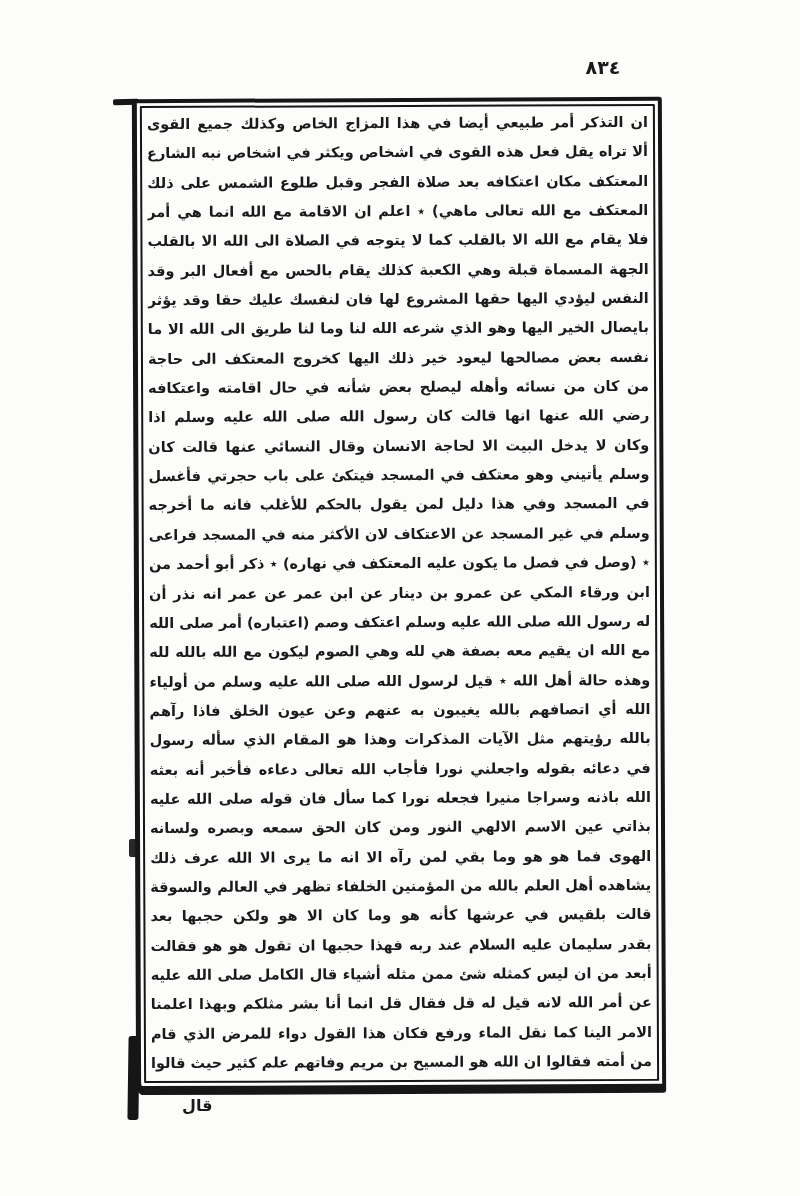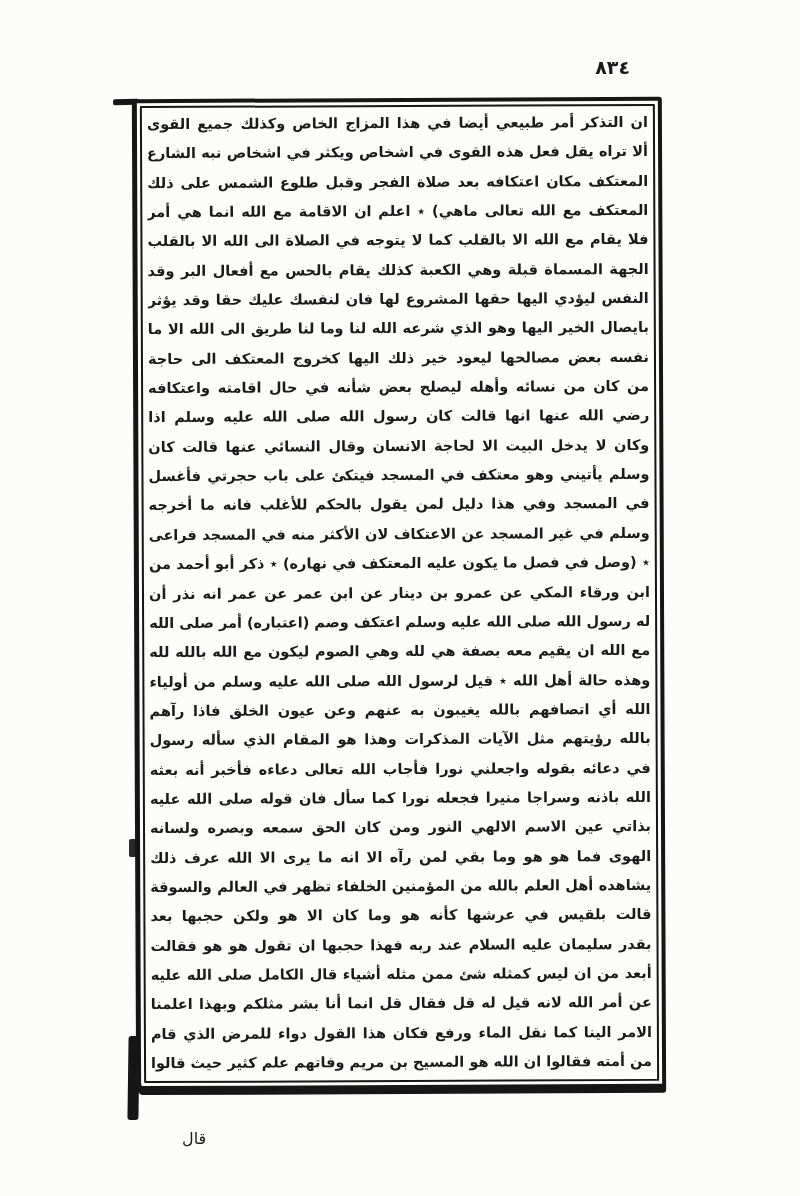--- a/index.html
+++ b/index.html
@@ -17,20 +17,21 @@
   .page{
     position:relative;
     width:800px;height:1196px;
     background:var(--paper);
     color:var(--ink);
     overflow:hidden;
   }
   .page-number{
     position:absolute;
     left:576px;top:56px;width:54px;
+    text-align:center;
     direction:rtl;
     font-size:19px;
     font-weight:bold;
     color:var(--ink);
     letter-spacing:2px;
   }
   
   .frame-outer{
     position:absolute;
     left:134px;top:98px;
@@ -89,24 +90,24 @@
   .ink-nub{
     position:absolute;
     left:129px;top:839px;
     width:8px;height:18px;
     background:var(--frame);
     border-radius:2px;
     opacity:0.92;
   }
   .catchword{
     position:absolute;
-    left:182px;top:1129px;
+    left:182px;top:1096px;
     direction:rtl;
     font-size:16px;
-    font-weight:normal;
+    font-weight:bold;
     color:var(--ink);
   }
 </style>
 </head>
 <body>
 
 <div class="page">
 
   <div class="page-number">٨٣٤</div>
 

